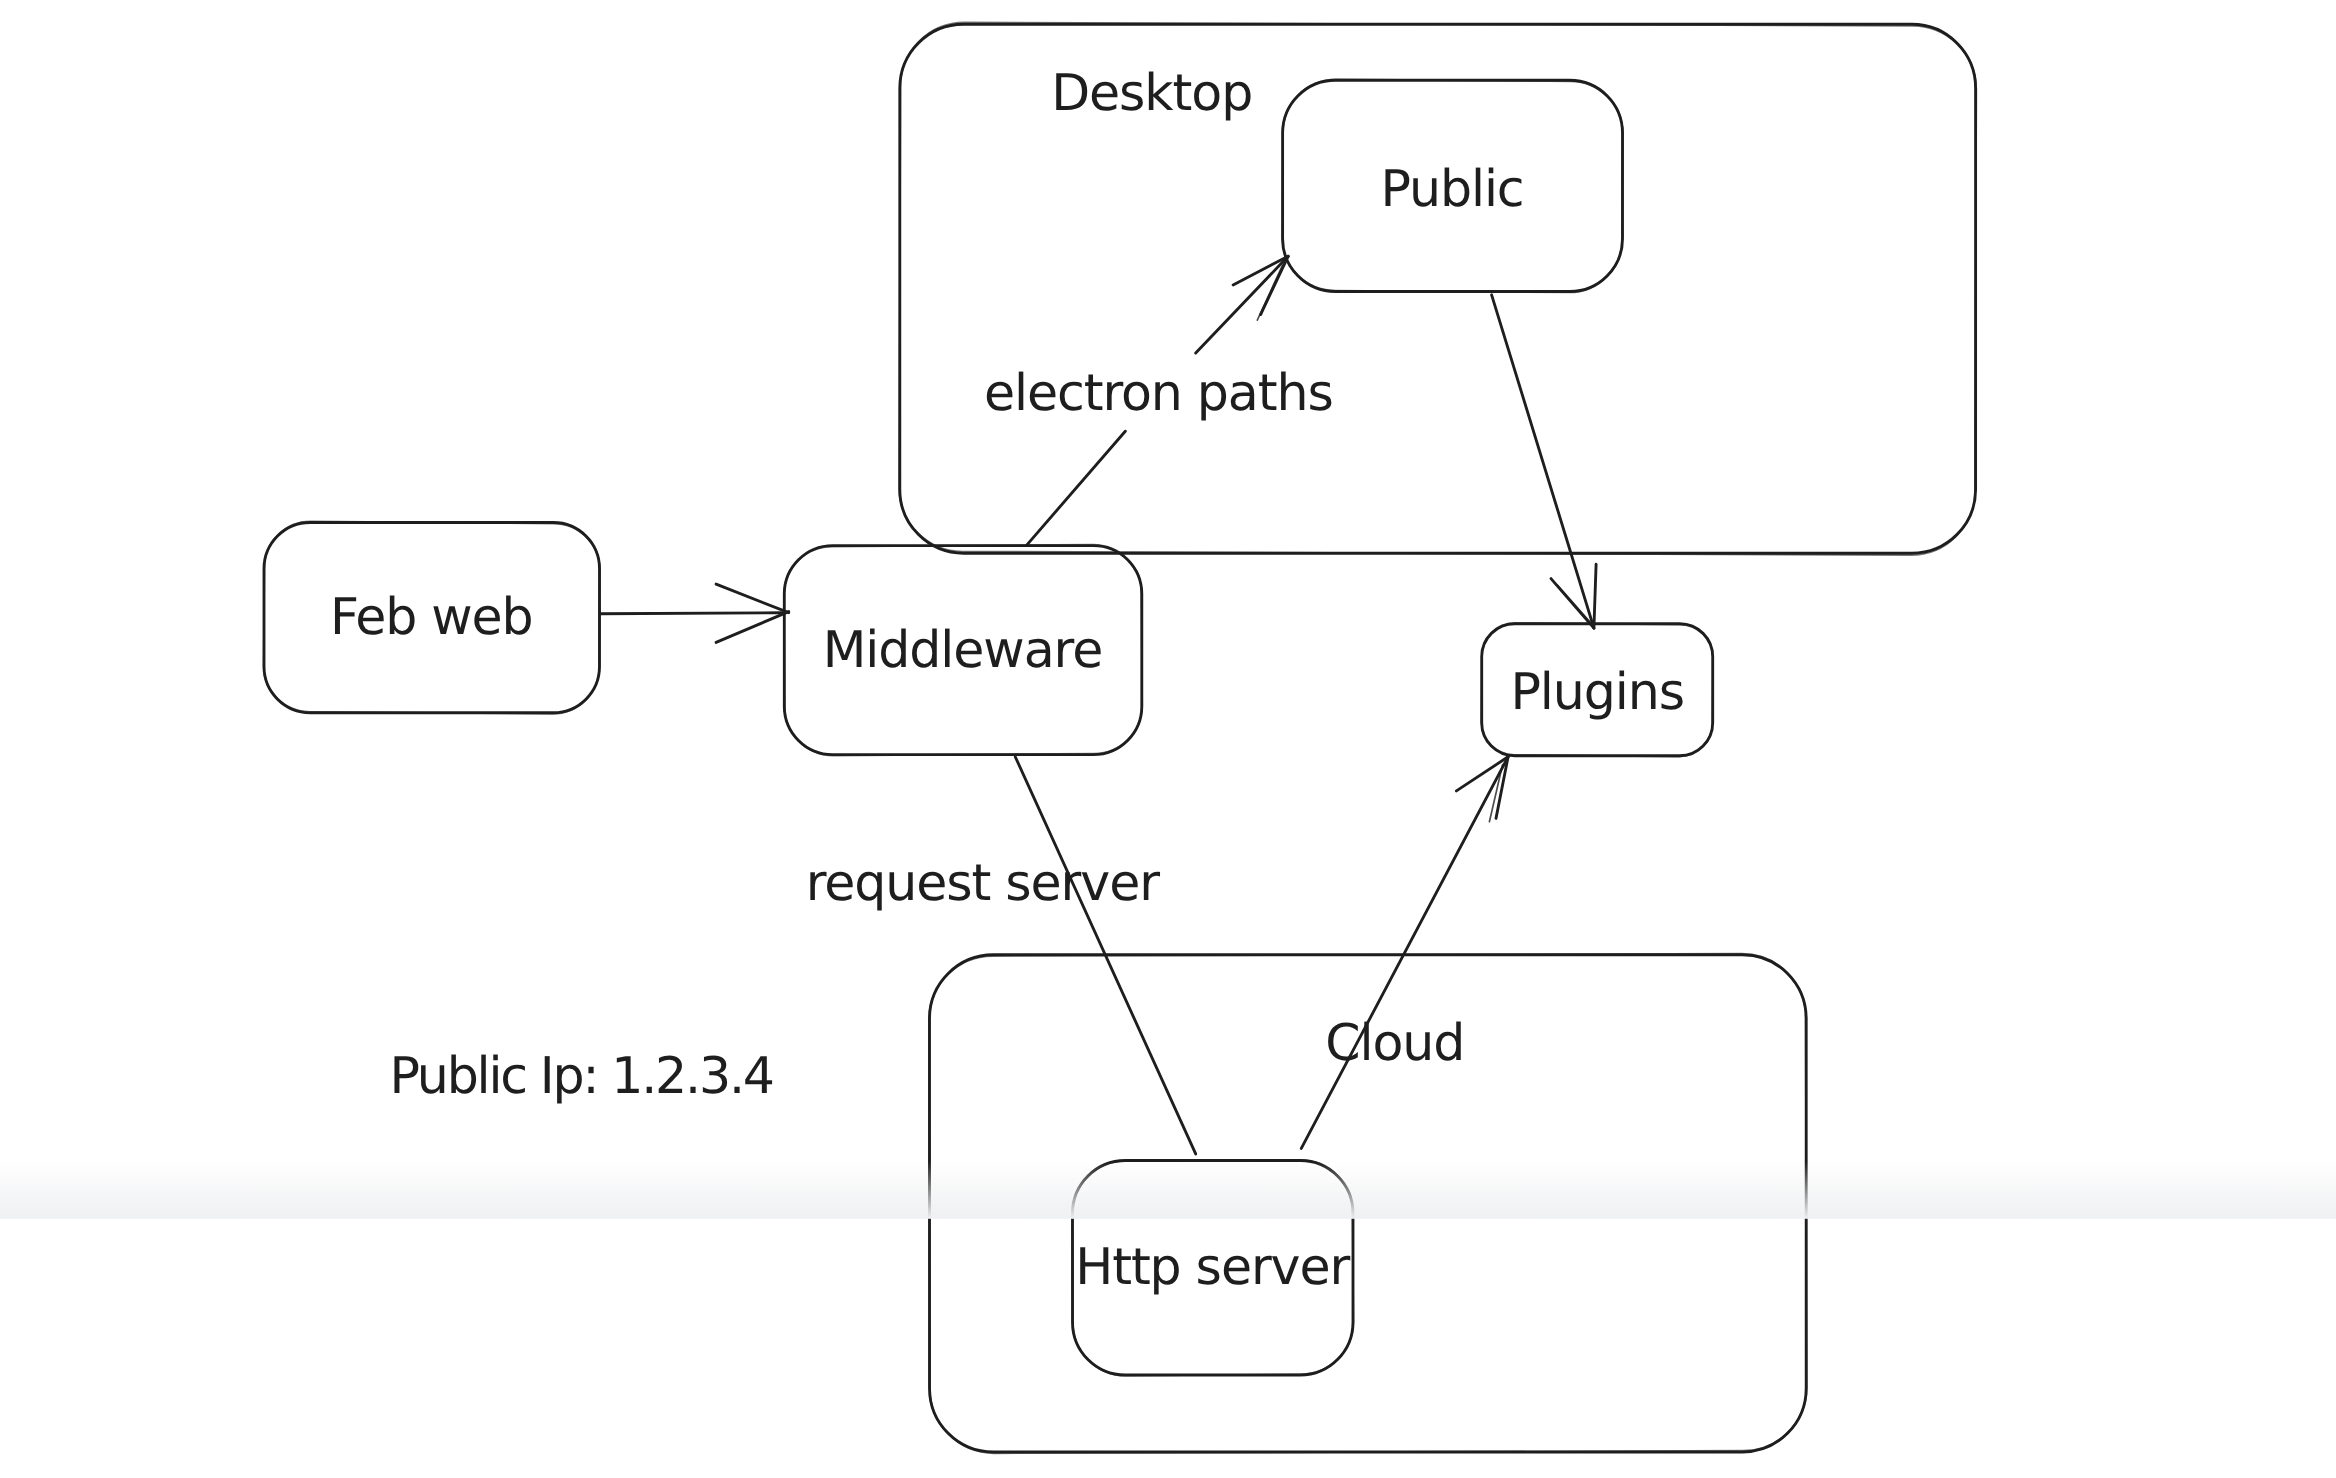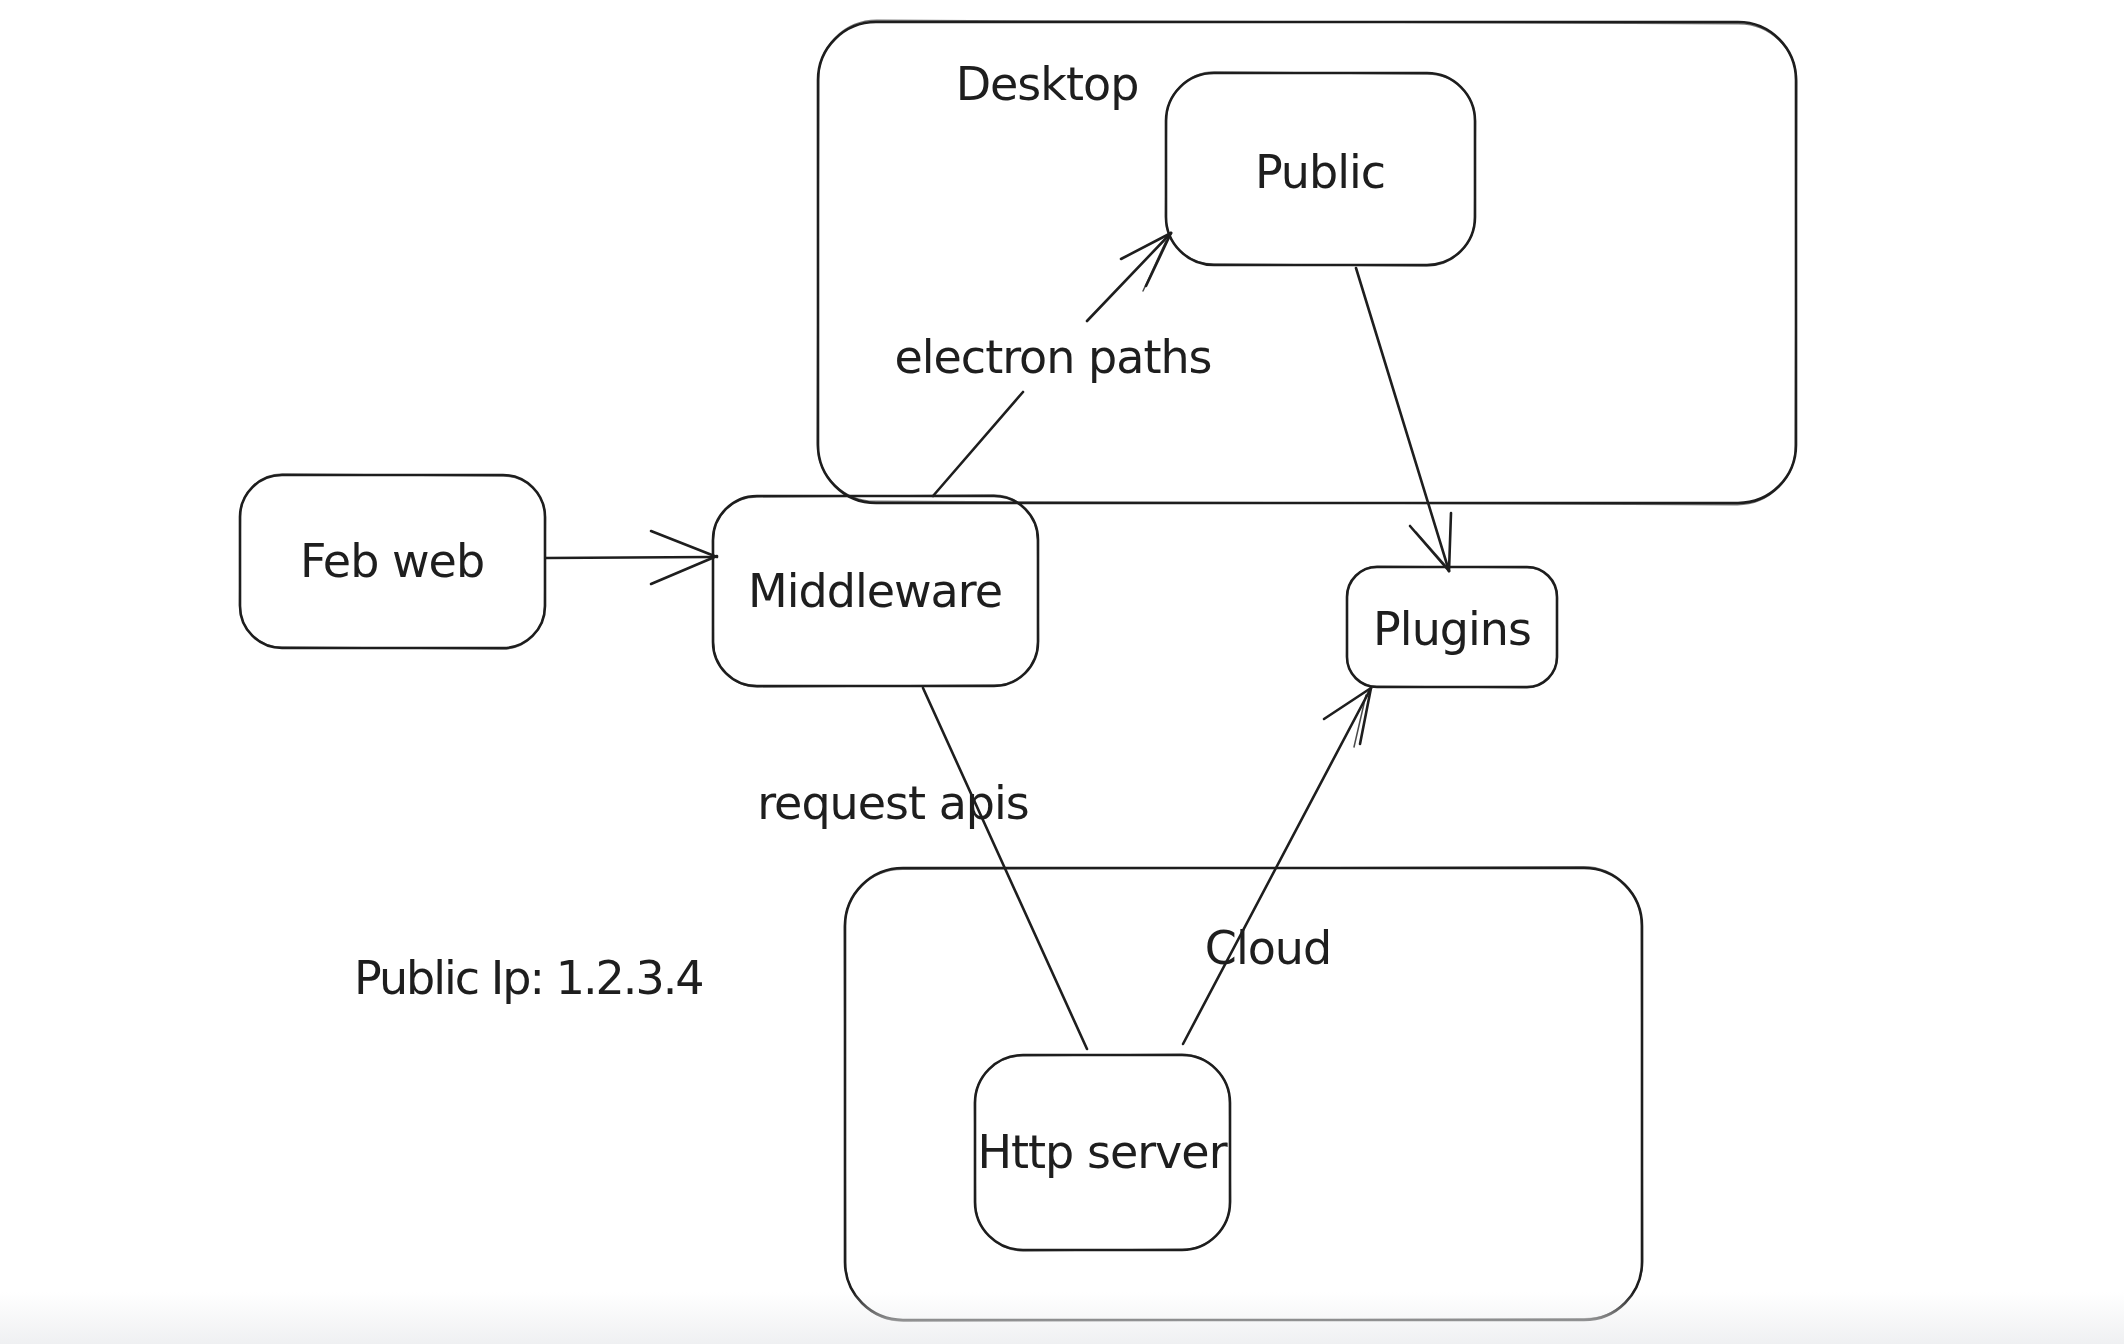--- a/index.html
+++ b/index.html
@@ -6,21 +6,21 @@
     margin: 0;
     padding: 0;
     width: 2124px;
     height: 1344px;
     background: #ffffff;
     overflow: hidden;
   }
   .canvas {
     position: relative;
     width: 2124px;
-    height: 1344px;
+    height: 1108px;
     font-family: "DejaVu Sans", "Liberation Sans", sans-serif;
     color: #1e1e1e;
   }
   svg.layer {
     position: absolute;
     left: 0; top: 0;
   }
   .shape {
     fill: none;
     stroke: #1e1e1e;
@@ -150,21 +150,21 @@
   <div class="lbl" style="left:392px; top:561px;">Feb web</div>
 
   <div class="lbl" style="left:875px; top:591px;">Middleware</div>
 
   <div class="lbl" style="left:1452px; top:629px;">Plugins</div>
 
   <div class="lbl" style="left:1102px; top:1152px;">Http server</div>
 
   <div class="lbl" style="left:1053px; top:357px;">electron paths</div>
 
-  <div class="lbl" style="left:893px; top:803px;">request apis</div>
+  <div class="lbl" style="left:893px; top:803px;">request server</div>
 
   <div class="lbl" style="left:1268px; top:948px;">Cloud</div>
 
   <div class="annotation">
     <div>Public Ip: 1.2.3.4</div>
   </div>
 
   <div class="bottom-fade"></div>
 </div>
 

